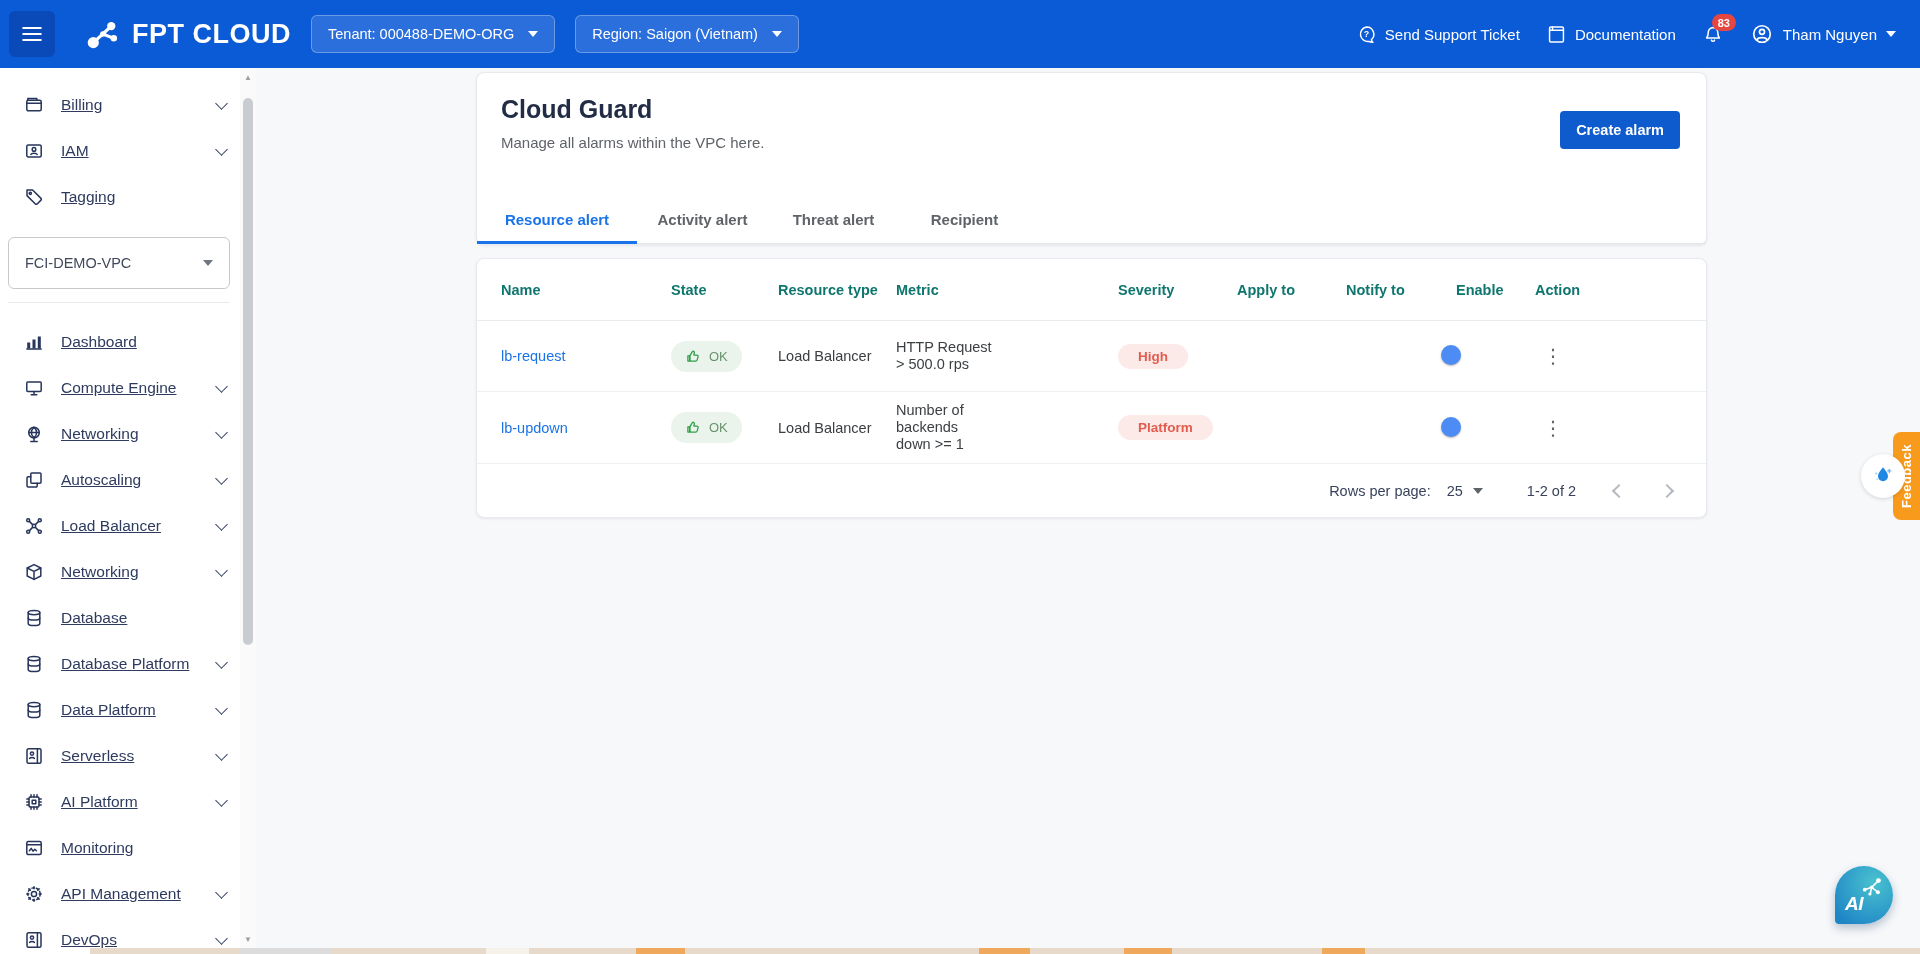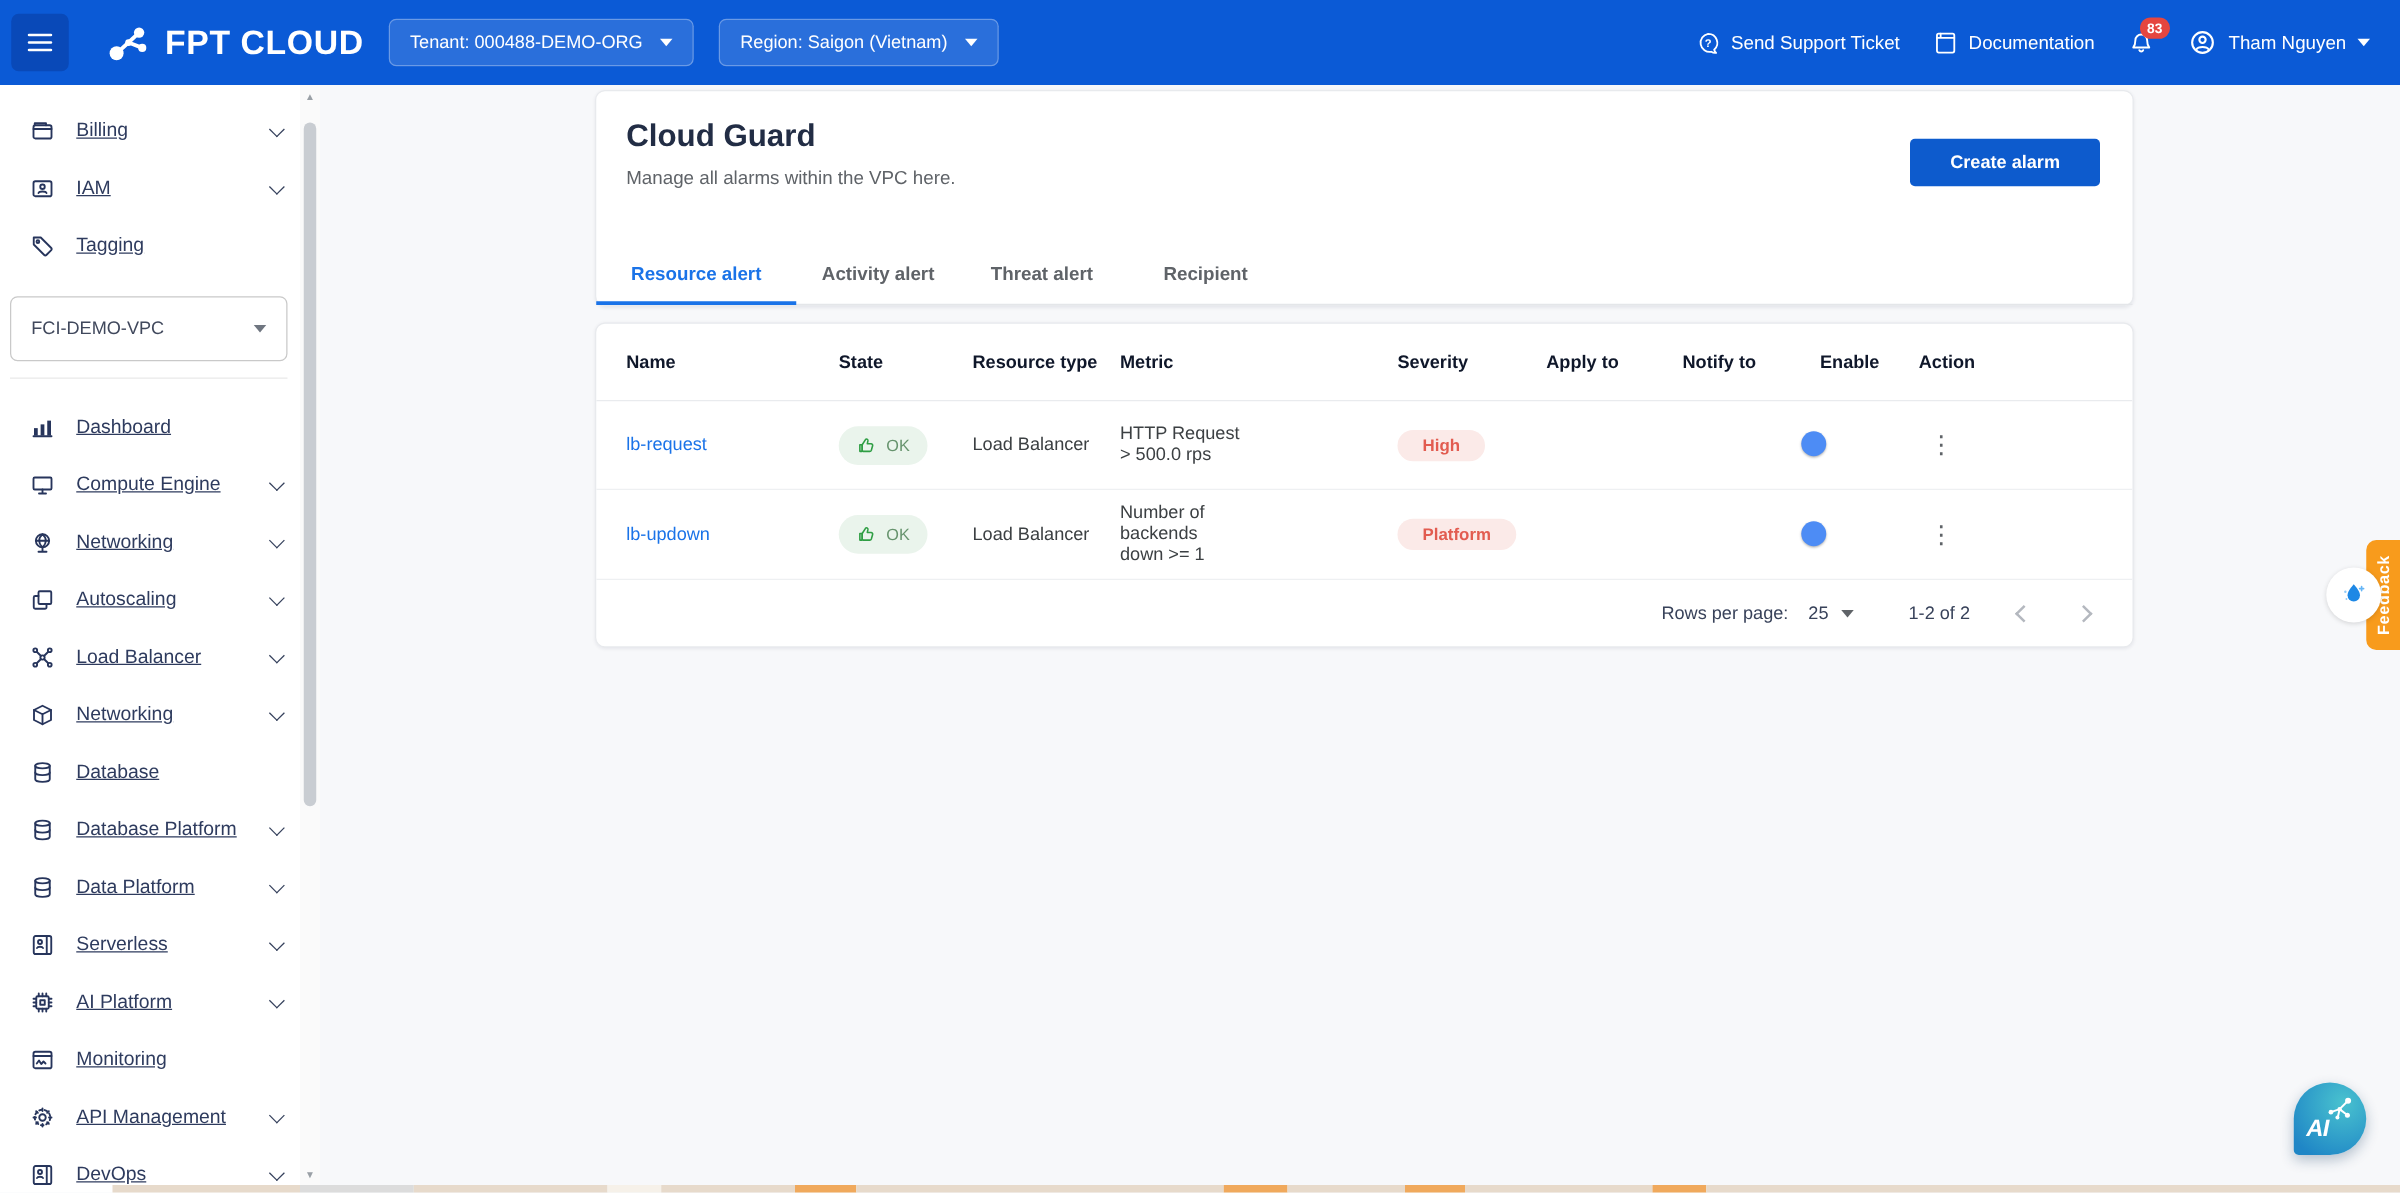--- a/index.html
+++ b/index.html
@@ -60,32 +60,32 @@
     display:flex;align-items:center;justify-content:center;cursor:pointer;}
   .vsb-arrow.up{top:2px;}.vsb-arrow.down{bottom:8px;}
 
   
   .content{position:absolute;left:476px;top:72px;width:1231px;}
   .card{background:#fff;border:1px solid var(--card-border);border-radius:8px;box-shadow:0 1px 3px rgba(20,30,60,.08);}
   .head-card{height:173px;display:flex;flex-direction:column;}
   .head-row{display:flex;align-items:flex-start;justify-content:space-between;padding:22px 26px 0 24px;}
   .page-title{margin:0;font-size:25px;font-weight:700;color:#222d45;}
   .page-subtitle{margin:10px 0 0;font-size:15px;color:var(--text-gray);}
-  .primary-btn{margin-top:16px;height:38px;padding:0 32px;background:var(--button-bg);color:#fff;border:none;
+  .primary-btn{margin-top:16px;height:38px;padding:0 16px;background:var(--button-bg);color:#fff;border:none;
     border-radius:4px;font-size:14.5px;font-weight:700;font-family:"Liberation Sans",sans-serif;cursor:pointer;}
   .tabs{margin-top:auto;display:flex;border-bottom:1px solid #e4e6e9;}
   .tab{height:46px;display:flex;align-items:center;justify-content:center;min-width:131px;padding:0 8px;
     font-size:15px;font-weight:600;color:#5f6368;border-bottom:3px solid transparent;margin-bottom:-1px;cursor:pointer;}
   .tab:first-child{min-width:160px;}
   .tab.active{color:var(--accent);border-bottom-color:var(--accent);}
 
   .table-card{margin-top:13px;overflow:hidden;}
   .trow{display:grid;grid-template-columns:170px 107px 118px 222px 119px 109px 110px 79px 1fr;
     align-items:center;padding:0 24px;}
-  .thead{height:62px;border-bottom:1px solid #e9ebee;font-weight:700;font-size:14.5px;color:#0f172a;}
+  .thead{height:62px;border-bottom:1px solid #e9ebee;font-weight:700;font-size:14.5px;color:#0f766e;}
   .tbody-row{min-height:71px;border-bottom:1px solid #eef0f2;font-size:14.5px;color:#3c4043;padding-top:10px;padding-bottom:10px;}
   .name-link{color:var(--link);text-decoration:none;cursor:pointer;font-size:14.5px;}
   .ok-pill{display:inline-flex;align-items:center;gap:7px;background:var(--ok-bg);border-radius:17px;
     padding:7px 14px;width:fit-content;}
   .ok-pill svg{width:17px;height:17px;color:var(--ok-icon);}
   .ok-pill .ok-txt{font-size:13px;color:var(--ok-text);}
   .metric-cell span{display:inline-block;max-width:100px;line-height:17px;}
   .sev-pill{display:inline-flex;align-items:center;justify-content:center;background:var(--sev-bg);
     color:var(--sev-text);border-radius:14px;padding:5px 20px;font-size:13.5px;width:fit-content;font-weight:bold;}
   .toggle{position:relative;width:34px;height:14px;border-radius:7px;background:var(--toggle-track);

